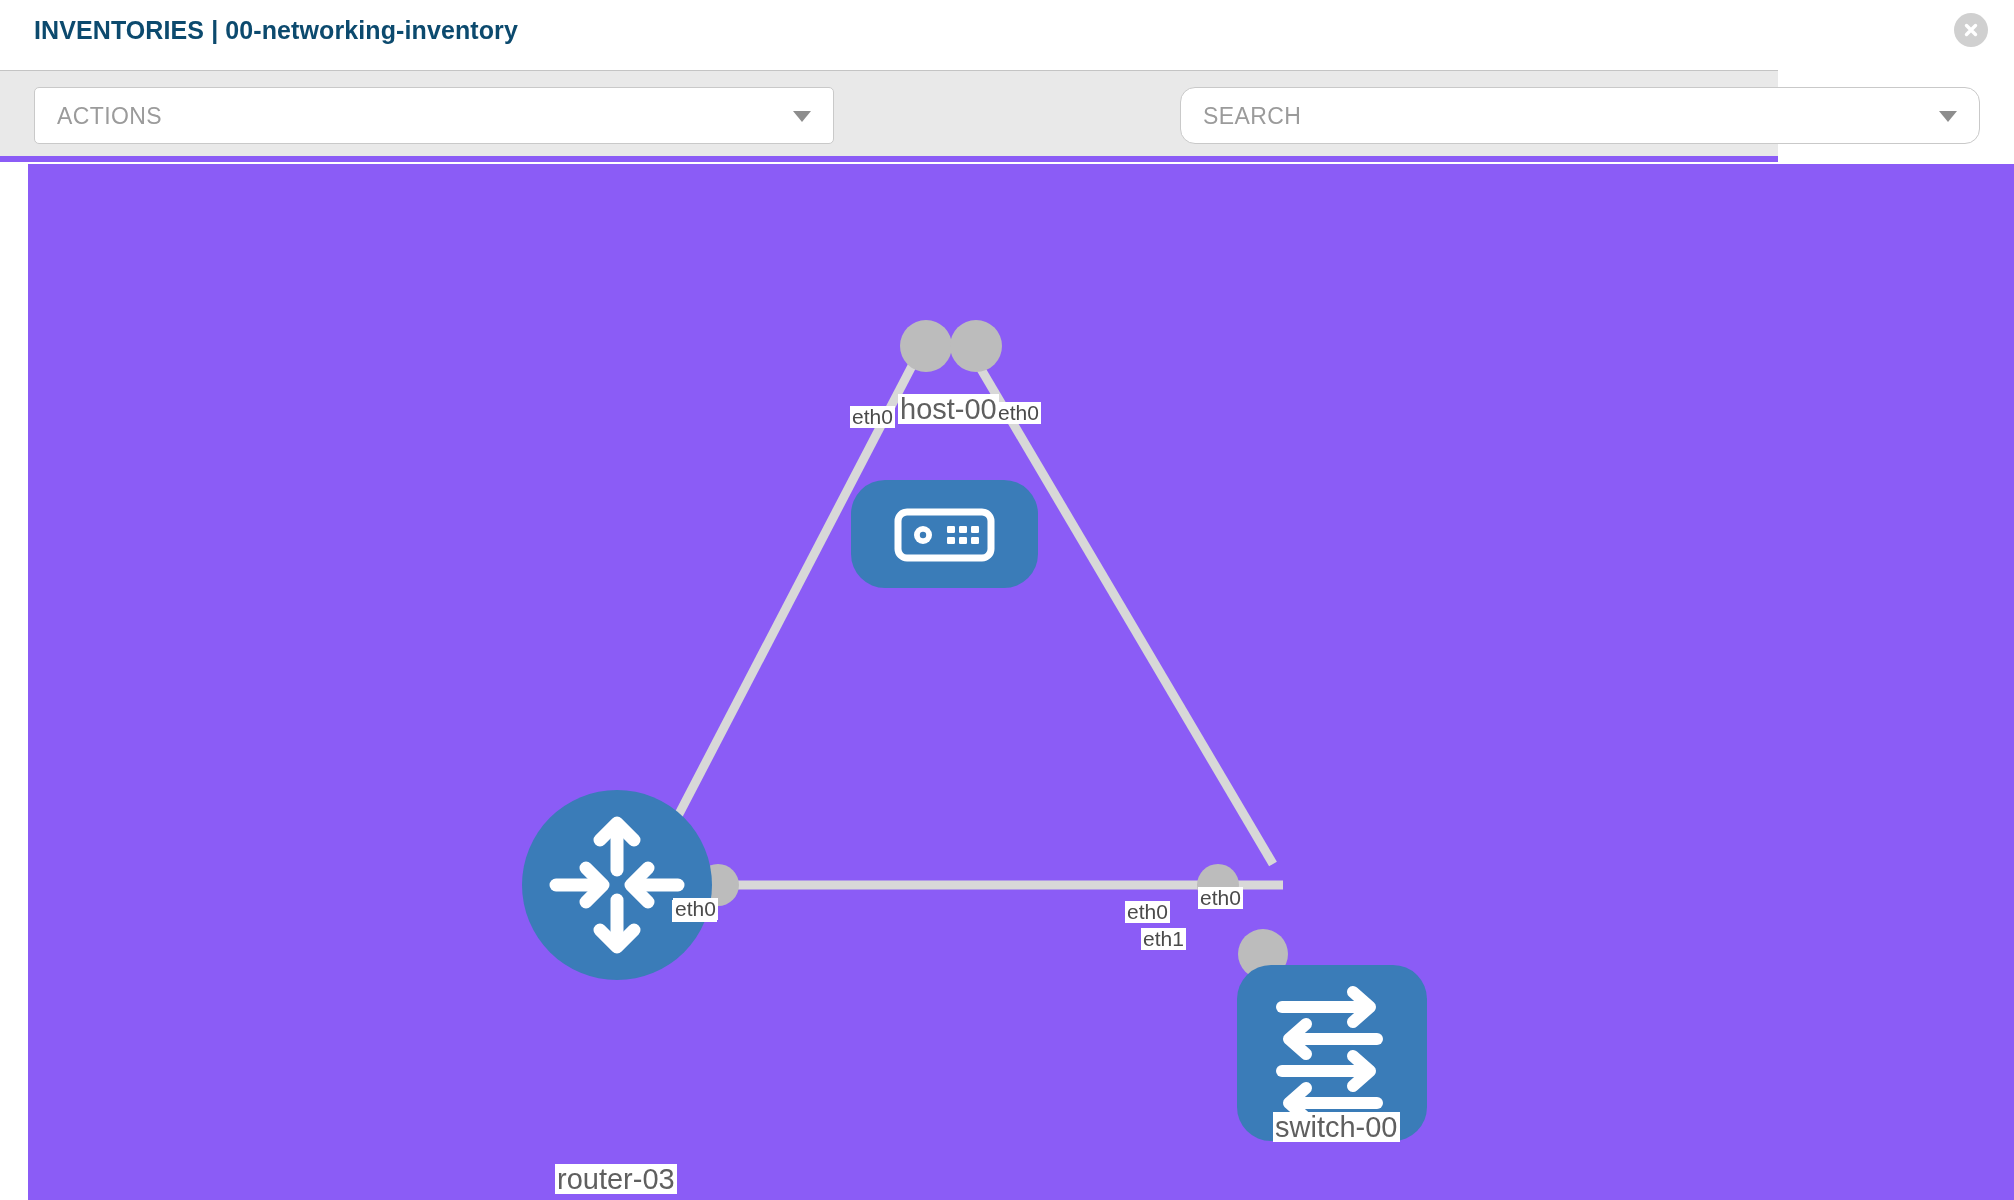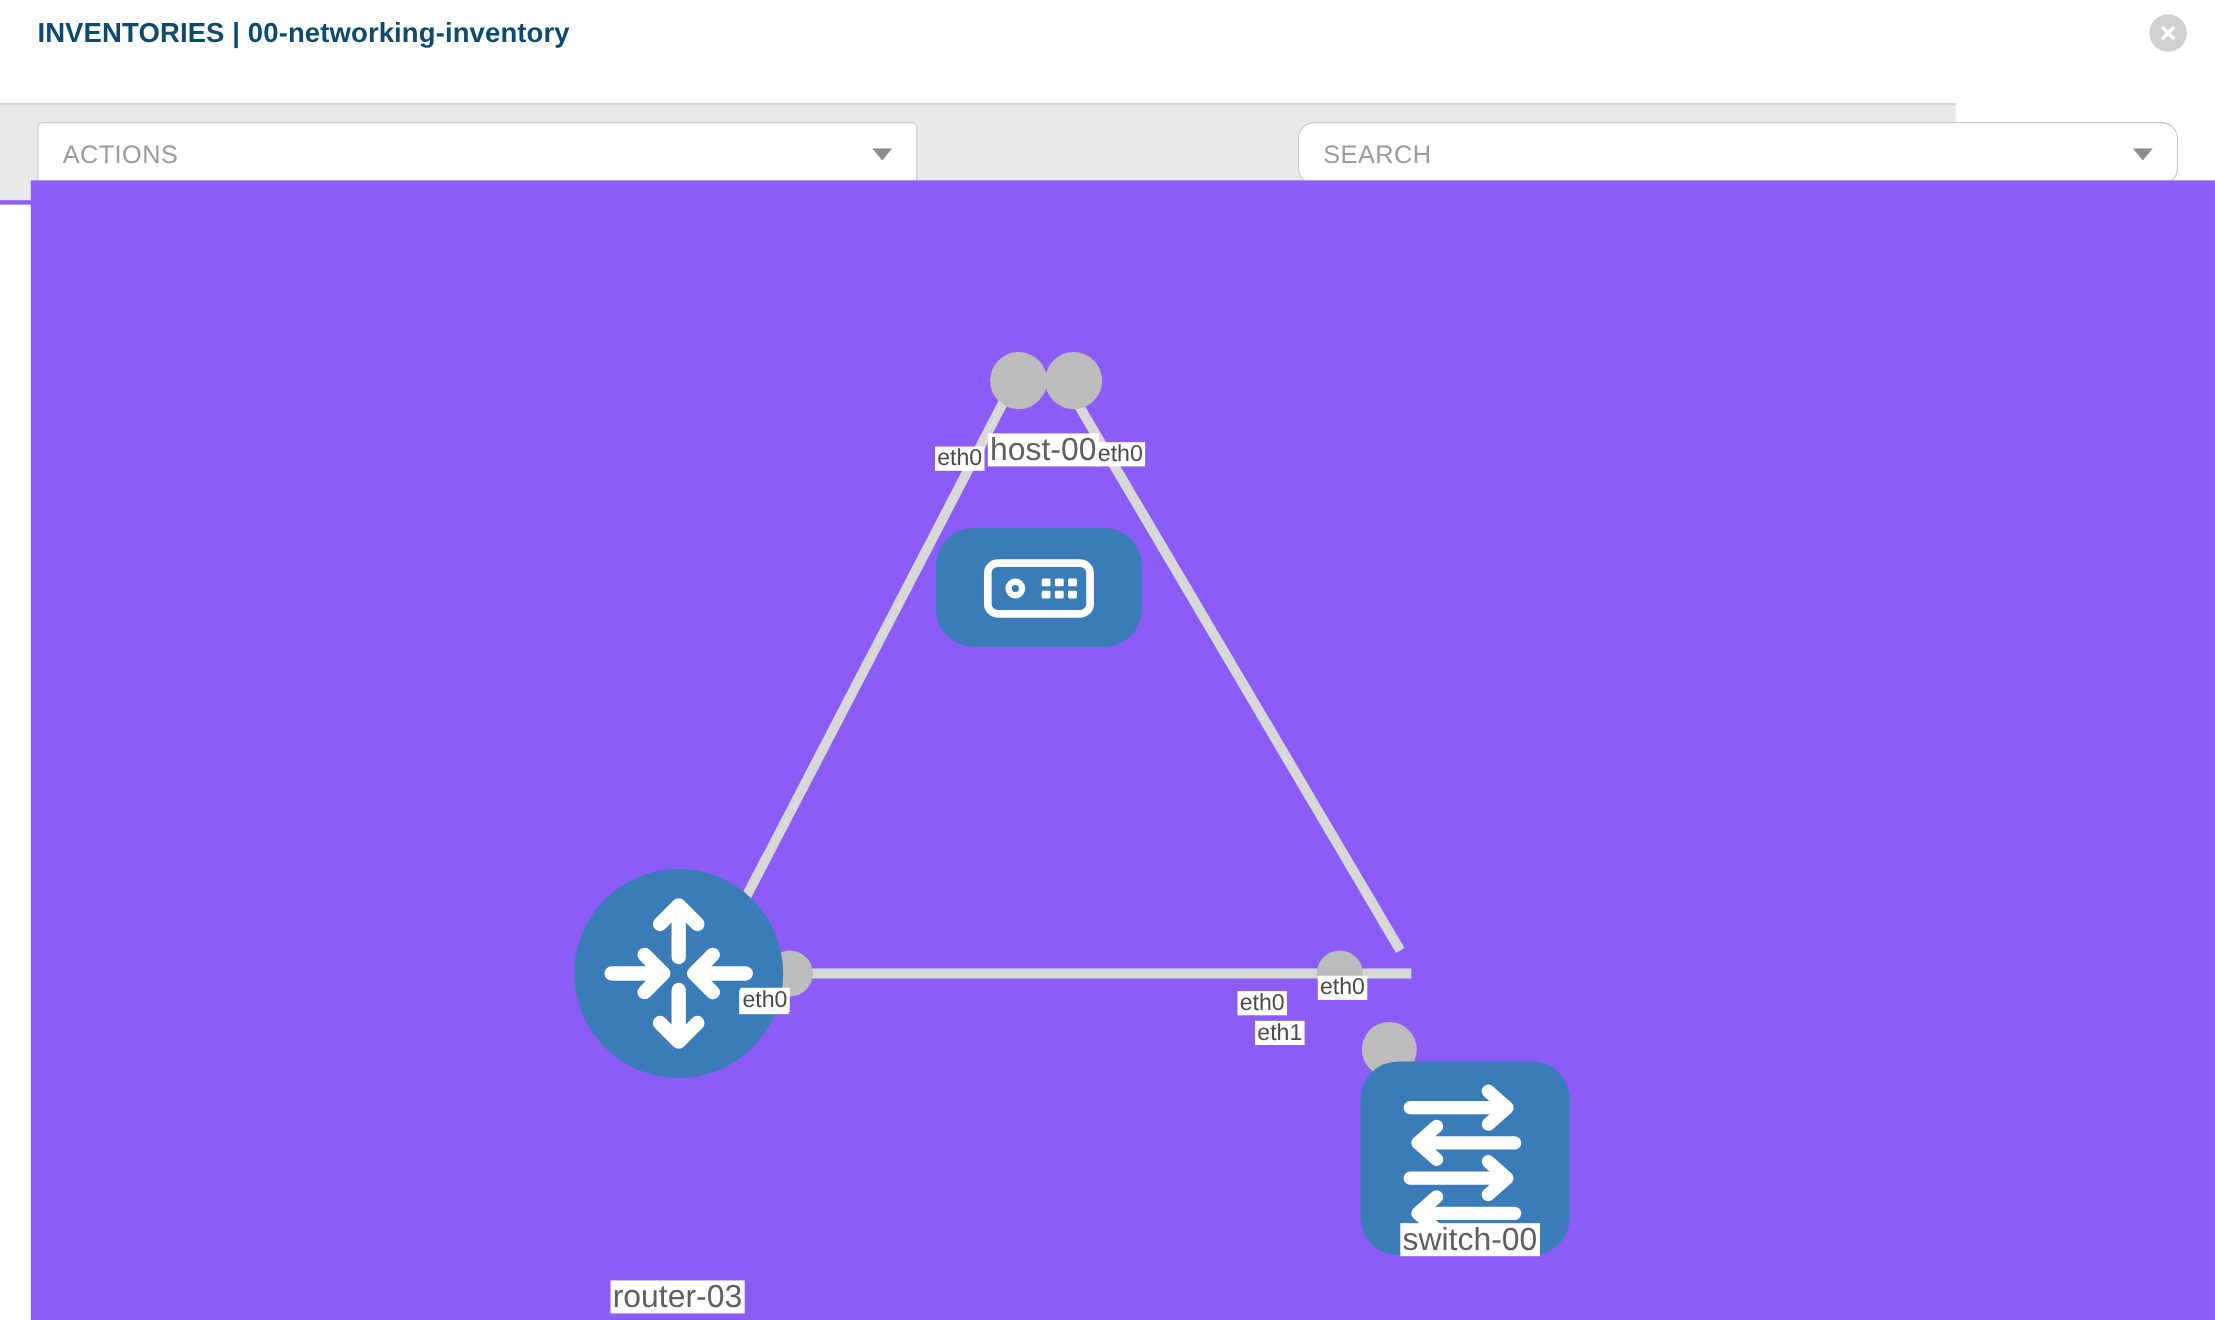--- a/index.html
+++ b/index.html
@@ -55,22 +55,21 @@
   .close-btn svg { display: block; }
 
   
   .toolbar {
     position: absolute;
     left: 0; top: 70px;
     width: 1778px;
     height: 92px;
     background: #e9e9e9;
     border-top: 1px solid #c4c4c4;
-    border-bottom: 4px solid #8b5cf6;
-    margin-top: 24px;
+    border-bottom: 6px solid #8b5cf6;
   }
   .actions-select {
     position: absolute;
     left: 34px;
     top: 16px;
     width: 800px;
     height: 57px;
     background: #ffffff;
     border: 1px solid #c9c9c9;
     border-radius: 5px;

